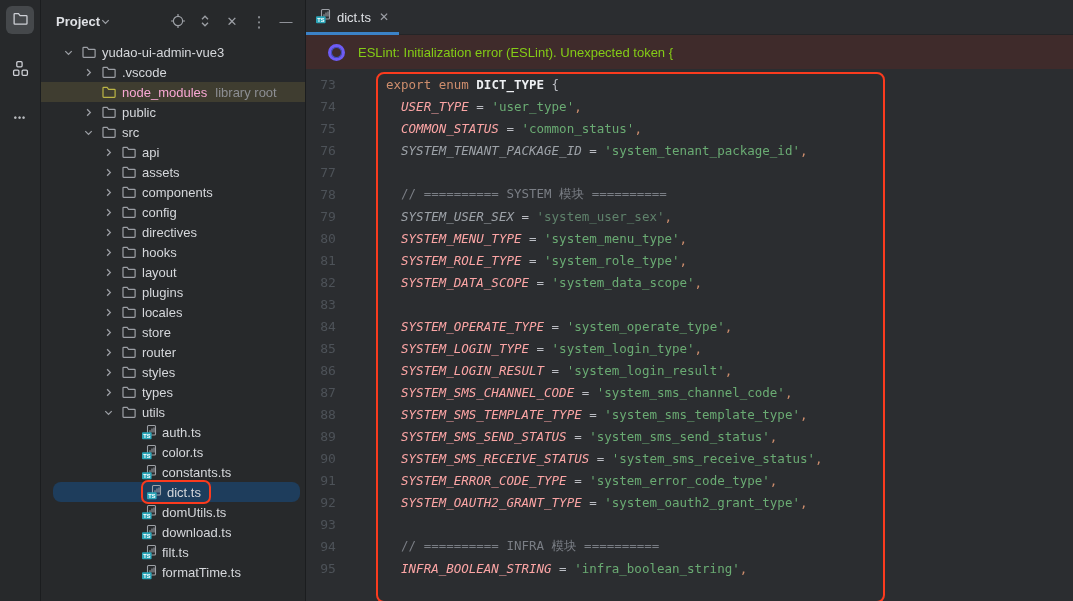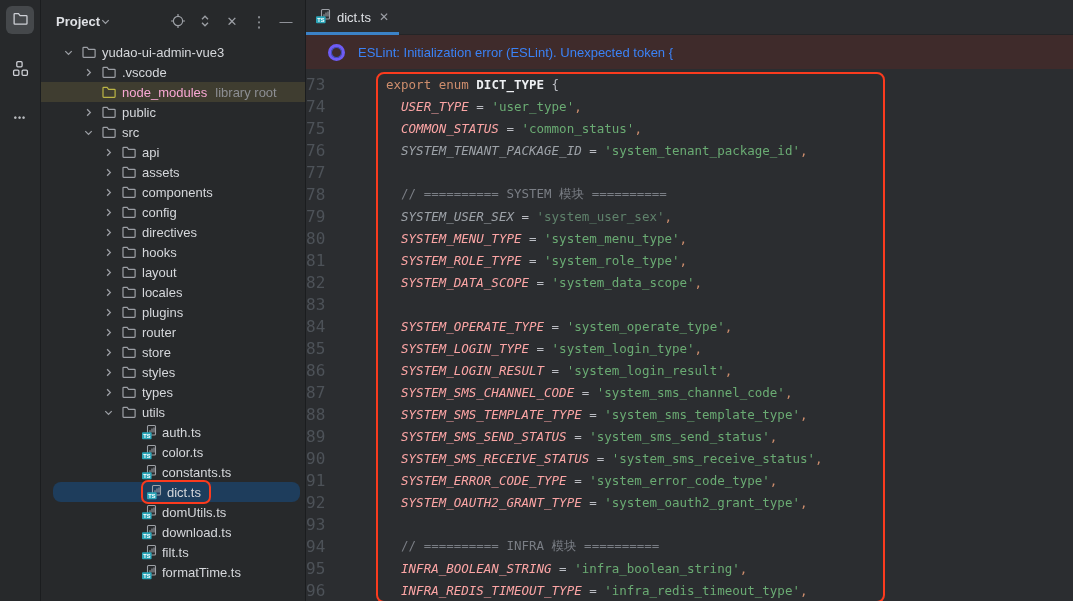--- a/index.html
+++ b/index.html
@@ -36,28 +36,28 @@
   .tree-row.sel::before{content:"";position:absolute;left:12px;right:5px;top:0;bottom:0;background:#1E3D5C;border-radius:8px;}
   .annot{display:flex;align-items:center;border:2px solid #FB3B1E;border-radius:7px;
          padding:2px 8px 2px 3px;margin:-3px 0;position:relative;z-index:2;}
   .annot .ficon{margin-right:5px;}
   
   .editor{flex:1;display:flex;flex-direction:column;background:#2B2D30;min-width:0;}
   .tabbar{height:34px;flex:0 0 34px;display:flex;background:#2B2D30;border-bottom:1px solid #232527;}
   .tab{position:relative;display:flex;align-items:center;gap:6px;padding:0 10px 0 9px;font-size:13px;color:#DFE1E5;cursor:pointer;}
   .tab-underline{position:absolute;left:0;right:0;bottom:-1px;height:3px;background:#3B82C7;}
   .tab-close{font-size:12px;color:#9DA0A6;cursor:pointer;margin-left:2px;}
-  .banner{height:34px;flex:0 0 34px;background:#3F2B2B;display:flex;align-items:center;padding-left:22px;gap:13px;font-size:13px;color:#3b82f6;}
+  .banner{height:34px;flex:0 0 34px;background:#3F2B2B;display:flex;align-items:center;padding-left:22px;gap:13px;font-size:13px;color:#84cc16;}
   .eslint-ring{width:11px;height:11px;border-radius:50%;border:3px solid #6E5CF5;box-shadow:0 0 0 1px #3E52C8 inset;flex:0 0 11px;}
   
   .code{position:relative;flex:1;overflow:hidden;background:#2B2D30;
         font-family:"DejaVu Sans Mono","Liberation Mono",monospace;font-size:12.5px;}
   .lines{padding-top:4px;}
   .line{display:flex;height:22px;align-items:center;white-space:pre;}
-  .num{width:44px;flex:0 0 44px;text-align:left;padding-right:12px;color:#4D5258;font-size:16px;}
+  .num{width:44px;flex:0 0 44px;text-align:center;padding-right:12px;color:#4D5258;font-size:13px;}
   .lc{padding-left:24px;}
   .code-annotation{position:absolute;left:70px;top:3px;width:505px;height:527px;
                    border:2px solid #FB3B1E;border-radius:8px;pointer-events:none;z-index:3;}
   
   .t-kw{color:#CF8E6D;}
   .t-pl{color:#BCBEC4;}
   .t-en{color:#EDEFF2;font-weight:bold;}
   .t-mb{color:#fca5a5;font-style:italic;}
   .t-mbd{color:#9DA2A8;font-style:italic;}
   .t-st{color:#6AAB73;}
@@ -294,63 +294,63 @@
           <span class="chev">
             <svg width="11" height="11" viewBox="0 0 12 12">
               <path d="M4.5 2.5 8 6l-3.5 3.5" fill="none" stroke="#9DA0A6" stroke-width="1.4"></path>
             </svg>
           </span>
           <span class="ficon">
             <svg width="16" height="16" viewBox="0 0 16 16">
               <path d="M2 12.6V4.1c0-.4.3-.7.7-.7h3.4l1.5 1.9h5.8c.4 0 .7.3.7.7v6.6c0 .4-.3.7-.7.7H2.7c-.4 0-.7-.3-.7-.7z" fill="none" stroke="#9DA0A6" stroke-width="1.2"></path>
             </svg>
           </span>
+          <span class="lbl">plugins</span>
+        </div>
+        <div class="tree-row">
+          <span class="sp" style="width: 62px;"></span>
+          <span class="chev">
+            <svg width="11" height="11" viewBox="0 0 12 12">
+              <path d="M4.5 2.5 8 6l-3.5 3.5" fill="none" stroke="#9DA0A6" stroke-width="1.4"></path>
+            </svg>
+          </span>
+          <span class="ficon">
+            <svg width="16" height="16" viewBox="0 0 16 16">
+              <path d="M2 12.6V4.1c0-.4.3-.7.7-.7h3.4l1.5 1.9h5.8c.4 0 .7.3.7.7v6.6c0 .4-.3.7-.7.7H2.7c-.4 0-.7-.3-.7-.7z" fill="none" stroke="#9DA0A6" stroke-width="1.2"></path>
+            </svg>
+          </span>
           <span class="lbl">locales</span>
         </div>
         <div class="tree-row">
           <span class="sp" style="width: 62px;"></span>
           <span class="chev">
             <svg width="11" height="11" viewBox="0 0 12 12">
               <path d="M4.5 2.5 8 6l-3.5 3.5" fill="none" stroke="#9DA0A6" stroke-width="1.4"></path>
             </svg>
           </span>
           <span class="ficon">
             <svg width="16" height="16" viewBox="0 0 16 16">
               <path d="M2 12.6V4.1c0-.4.3-.7.7-.7h3.4l1.5 1.9h5.8c.4 0 .7.3.7.7v6.6c0 .4-.3.7-.7.7H2.7c-.4 0-.7-.3-.7-.7z" fill="none" stroke="#9DA0A6" stroke-width="1.2"></path>
             </svg>
           </span>
-          <span class="lbl">plugins</span>
+          <span class="lbl">store</span>
         </div>
         <div class="tree-row">
           <span class="sp" style="width: 62px;"></span>
           <span class="chev">
             <svg width="11" height="11" viewBox="0 0 12 12">
               <path d="M4.5 2.5 8 6l-3.5 3.5" fill="none" stroke="#9DA0A6" stroke-width="1.4"></path>
             </svg>
           </span>
           <span class="ficon">
             <svg width="16" height="16" viewBox="0 0 16 16">
               <path d="M2 12.6V4.1c0-.4.3-.7.7-.7h3.4l1.5 1.9h5.8c.4 0 .7.3.7.7v6.6c0 .4-.3.7-.7.7H2.7c-.4 0-.7-.3-.7-.7z" fill="none" stroke="#9DA0A6" stroke-width="1.2"></path>
             </svg>
           </span>
           <span class="lbl">router</span>
-        </div>
-        <div class="tree-row">
-          <span class="sp" style="width: 62px;"></span>
-          <span class="chev">
-            <svg width="11" height="11" viewBox="0 0 12 12">
-              <path d="M4.5 2.5 8 6l-3.5 3.5" fill="none" stroke="#9DA0A6" stroke-width="1.4"></path>
-            </svg>
-          </span>
-          <span class="ficon">
-            <svg width="16" height="16" viewBox="0 0 16 16">
-              <path d="M2 12.6V4.1c0-.4.3-.7.7-.7h3.4l1.5 1.9h5.8c.4 0 .7.3.7.7v6.6c0 .4-.3.7-.7.7H2.7c-.4 0-.7-.3-.7-.7z" fill="none" stroke="#9DA0A6" stroke-width="1.2"></path>
-            </svg>
-          </span>
-          <span class="lbl">store</span>
         </div>
         <div class="tree-row">
           <span class="sp" style="width: 62px;"></span>
           <span class="chev">
             <svg width="11" height="11" viewBox="0 0 12 12">
               <path d="M4.5 2.5 8 6l-3.5 3.5" fill="none" stroke="#9DA0A6" stroke-width="1.4"></path>
             </svg>
           </span>
           <span class="ficon">
             <svg width="16" height="16" viewBox="0 0 16 16">
@@ -533,18 +533,17 @@
           <div class="line"><span class="num">86</span><span class="lc"><span class="t-pl">  </span><span class="t-mb">SYSTEM_LOGIN_RESULT</span><span class="t-pl"> = </span><span class="t-st">'system_login_result'</span><span class="t-ca">,</span></span></div>
           <div class="line"><span class="num">87</span><span class="lc"><span class="t-pl">  </span><span class="t-mb">SYSTEM_SMS_CHANNEL_CODE</span><span class="t-pl"> = </span><span class="t-st">'system_sms_channel_code'</span><span class="t-ca">,</span></span></div>
           <div class="line"><span class="num">88</span><span class="lc"><span class="t-pl">  </span><span class="t-mb">SYSTEM_SMS_TEMPLATE_TYPE</span><span class="t-pl"> = </span><span class="t-st">'system_sms_template_type'</span><span class="t-ca">,</span></span></div>
           <div class="line"><span class="num">89</span><span class="lc"><span class="t-pl">  </span><span class="t-mb">SYSTEM_SMS_SEND_STATUS</span><span class="t-pl"> = </span><span class="t-st">'system_sms_send_status'</span><span class="t-ca">,</span></span></div>
           <div class="line"><span class="num">90</span><span class="lc"><span class="t-pl">  </span><span class="t-mb">SYSTEM_SMS_RECEIVE_STATUS</span><span class="t-pl"> = </span><span class="t-st">'system_sms_receive_status'</span><span class="t-ca">,</span></span></div>
           <div class="line"><span class="num">91</span><span class="lc"><span class="t-pl">  </span><span class="t-mb">SYSTEM_ERROR_CODE_TYPE</span><span class="t-pl"> = </span><span class="t-st">'system_error_code_type'</span><span class="t-ca">,</span></span></div>
           <div class="line"><span class="num">92</span><span class="lc"><span class="t-pl">  </span><span class="t-mb">SYSTEM_OAUTH2_GRANT_TYPE</span><span class="t-pl"> = </span><span class="t-st">'system_oauth2_grant_type'</span><span class="t-ca">,</span></span></div>
           <div class="line"><span class="num">93</span><span class="lc"></span></div>
           <div class="line"><span class="num">94</span><span class="lc"><span class="t-pl">  </span><span class="t-cm">// ========== INFRA 模块 ==========</span></span></div>
           <div class="line"><span class="num">95</span><span class="lc"><span class="t-pl">  </span><span class="t-mb">INFRA_BOOLEAN_STRING</span><span class="t-pl"> = </span><span class="t-st">'infra_boolean_string'</span><span class="t-ca">,</span></span></div>
-          <div class="line"><span class="num">96</span><span class="lc"><span class="t-pl">  </span><span class="t-mb">INFRA_REDIS_TIMEOUT_TYPE</span><span class="t-pl"> = </span><span class="t-st">'infra_redis_timeout_type'</span><span class="t-ca">,</span></span></div>
         </div>
     </div>
   </section>
 
 </div>
 
 </body></html>

